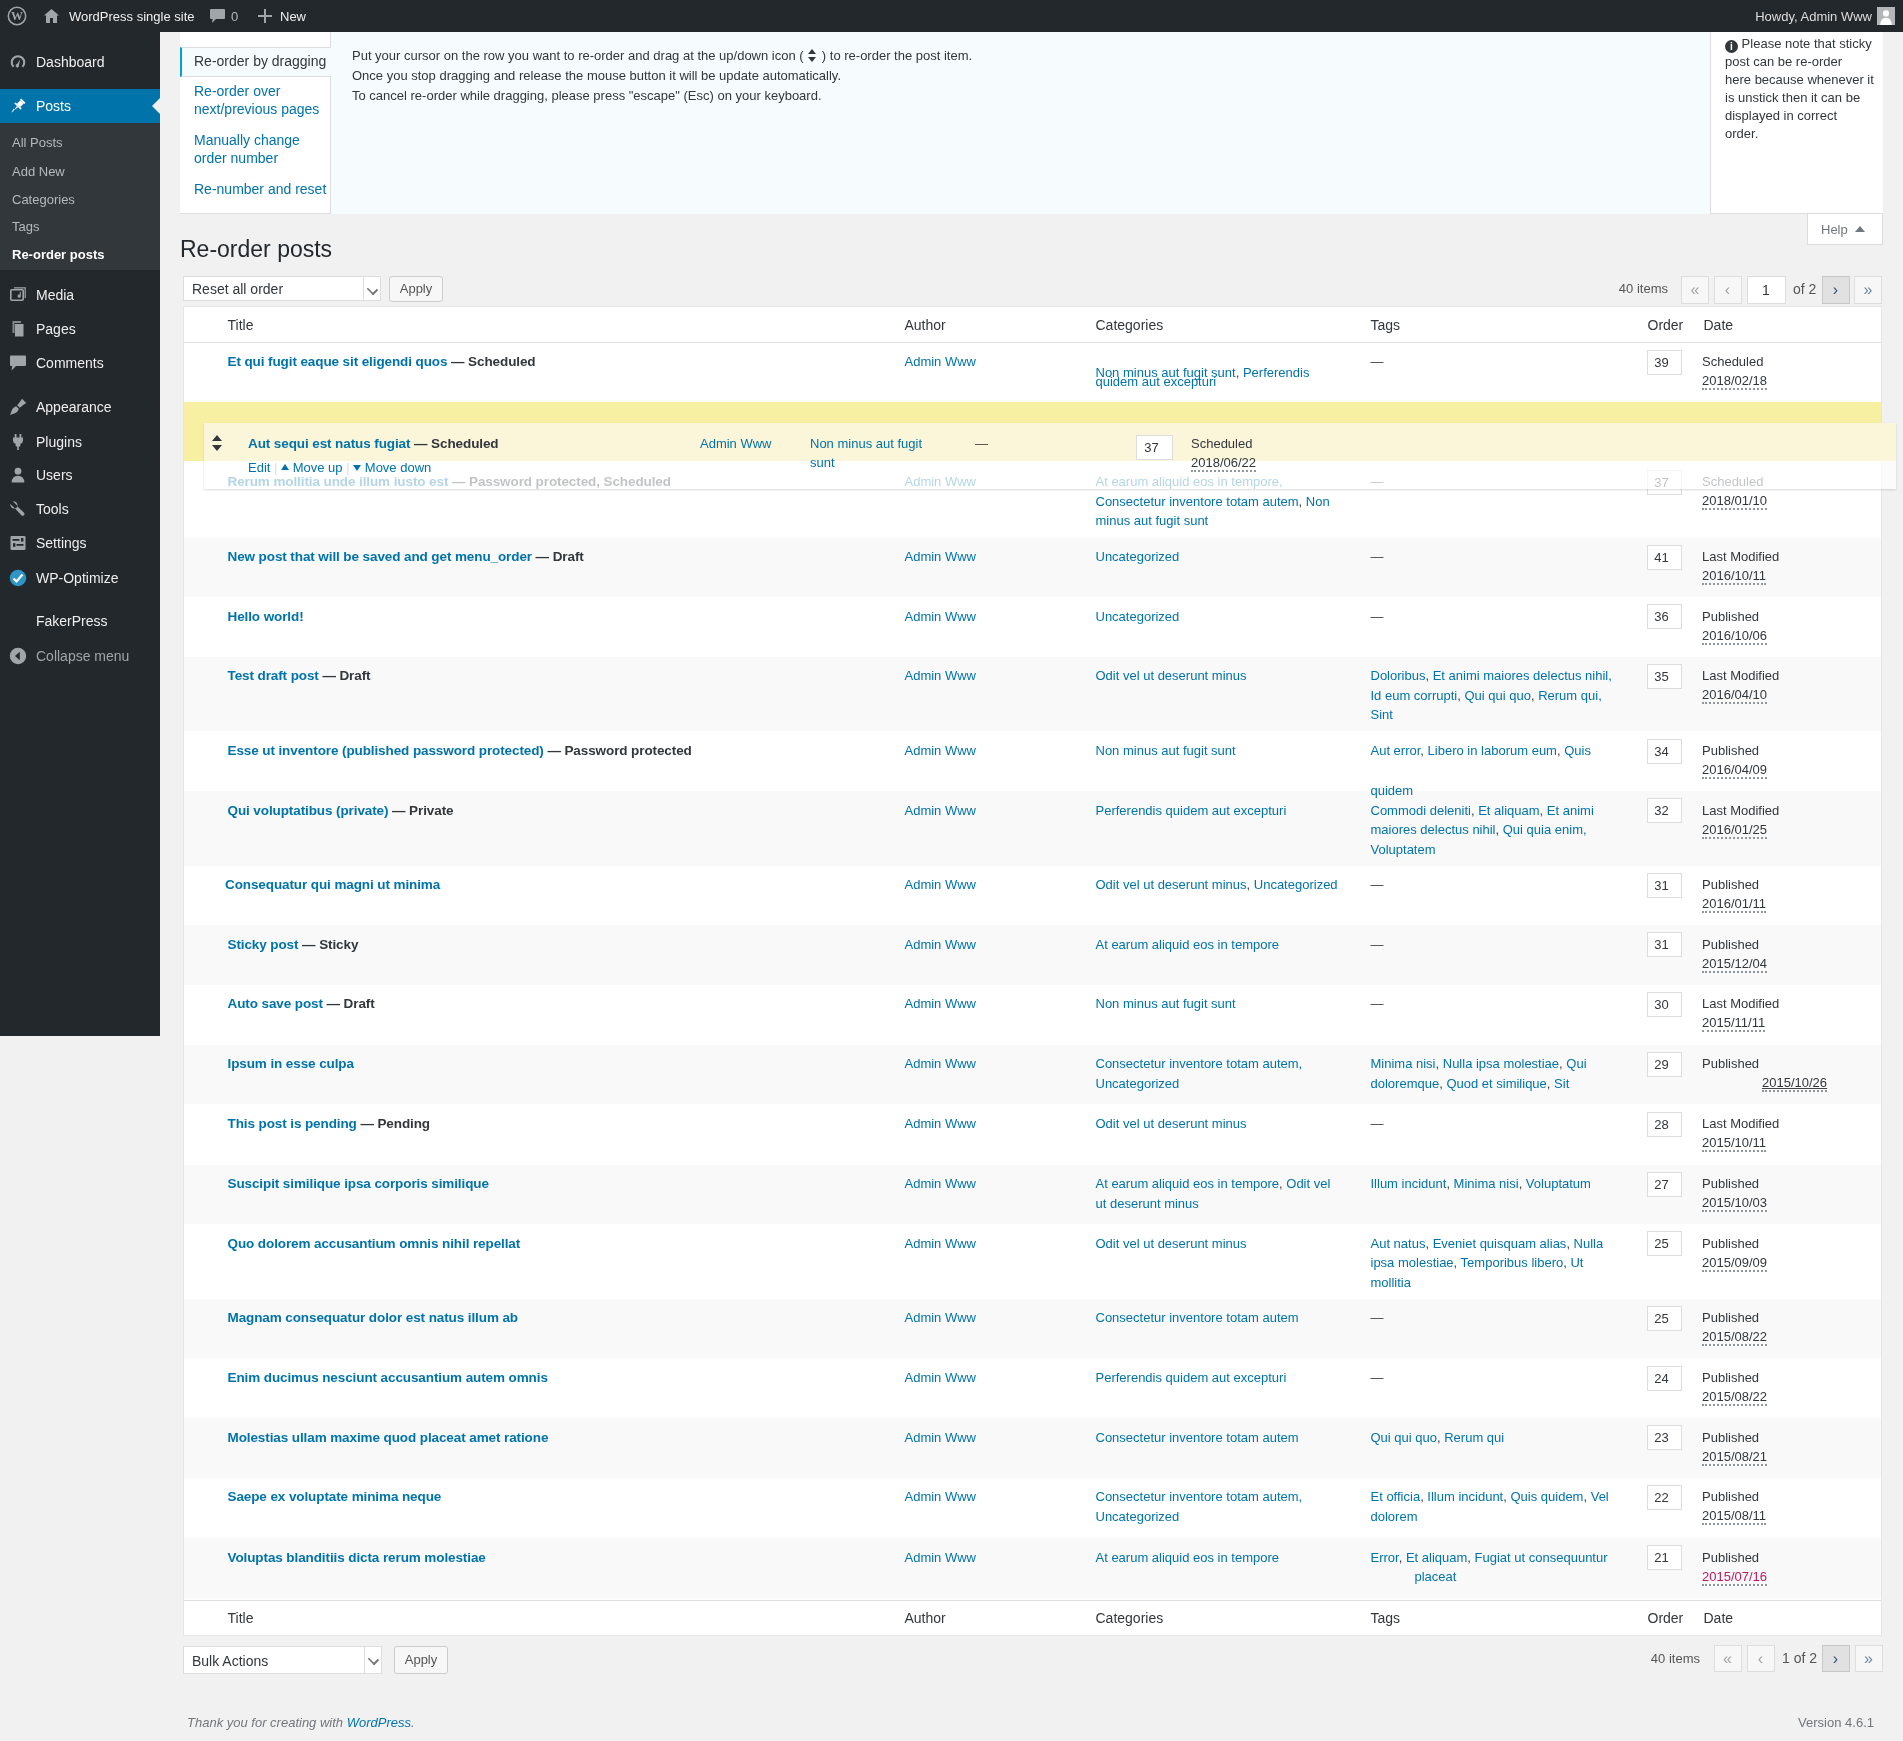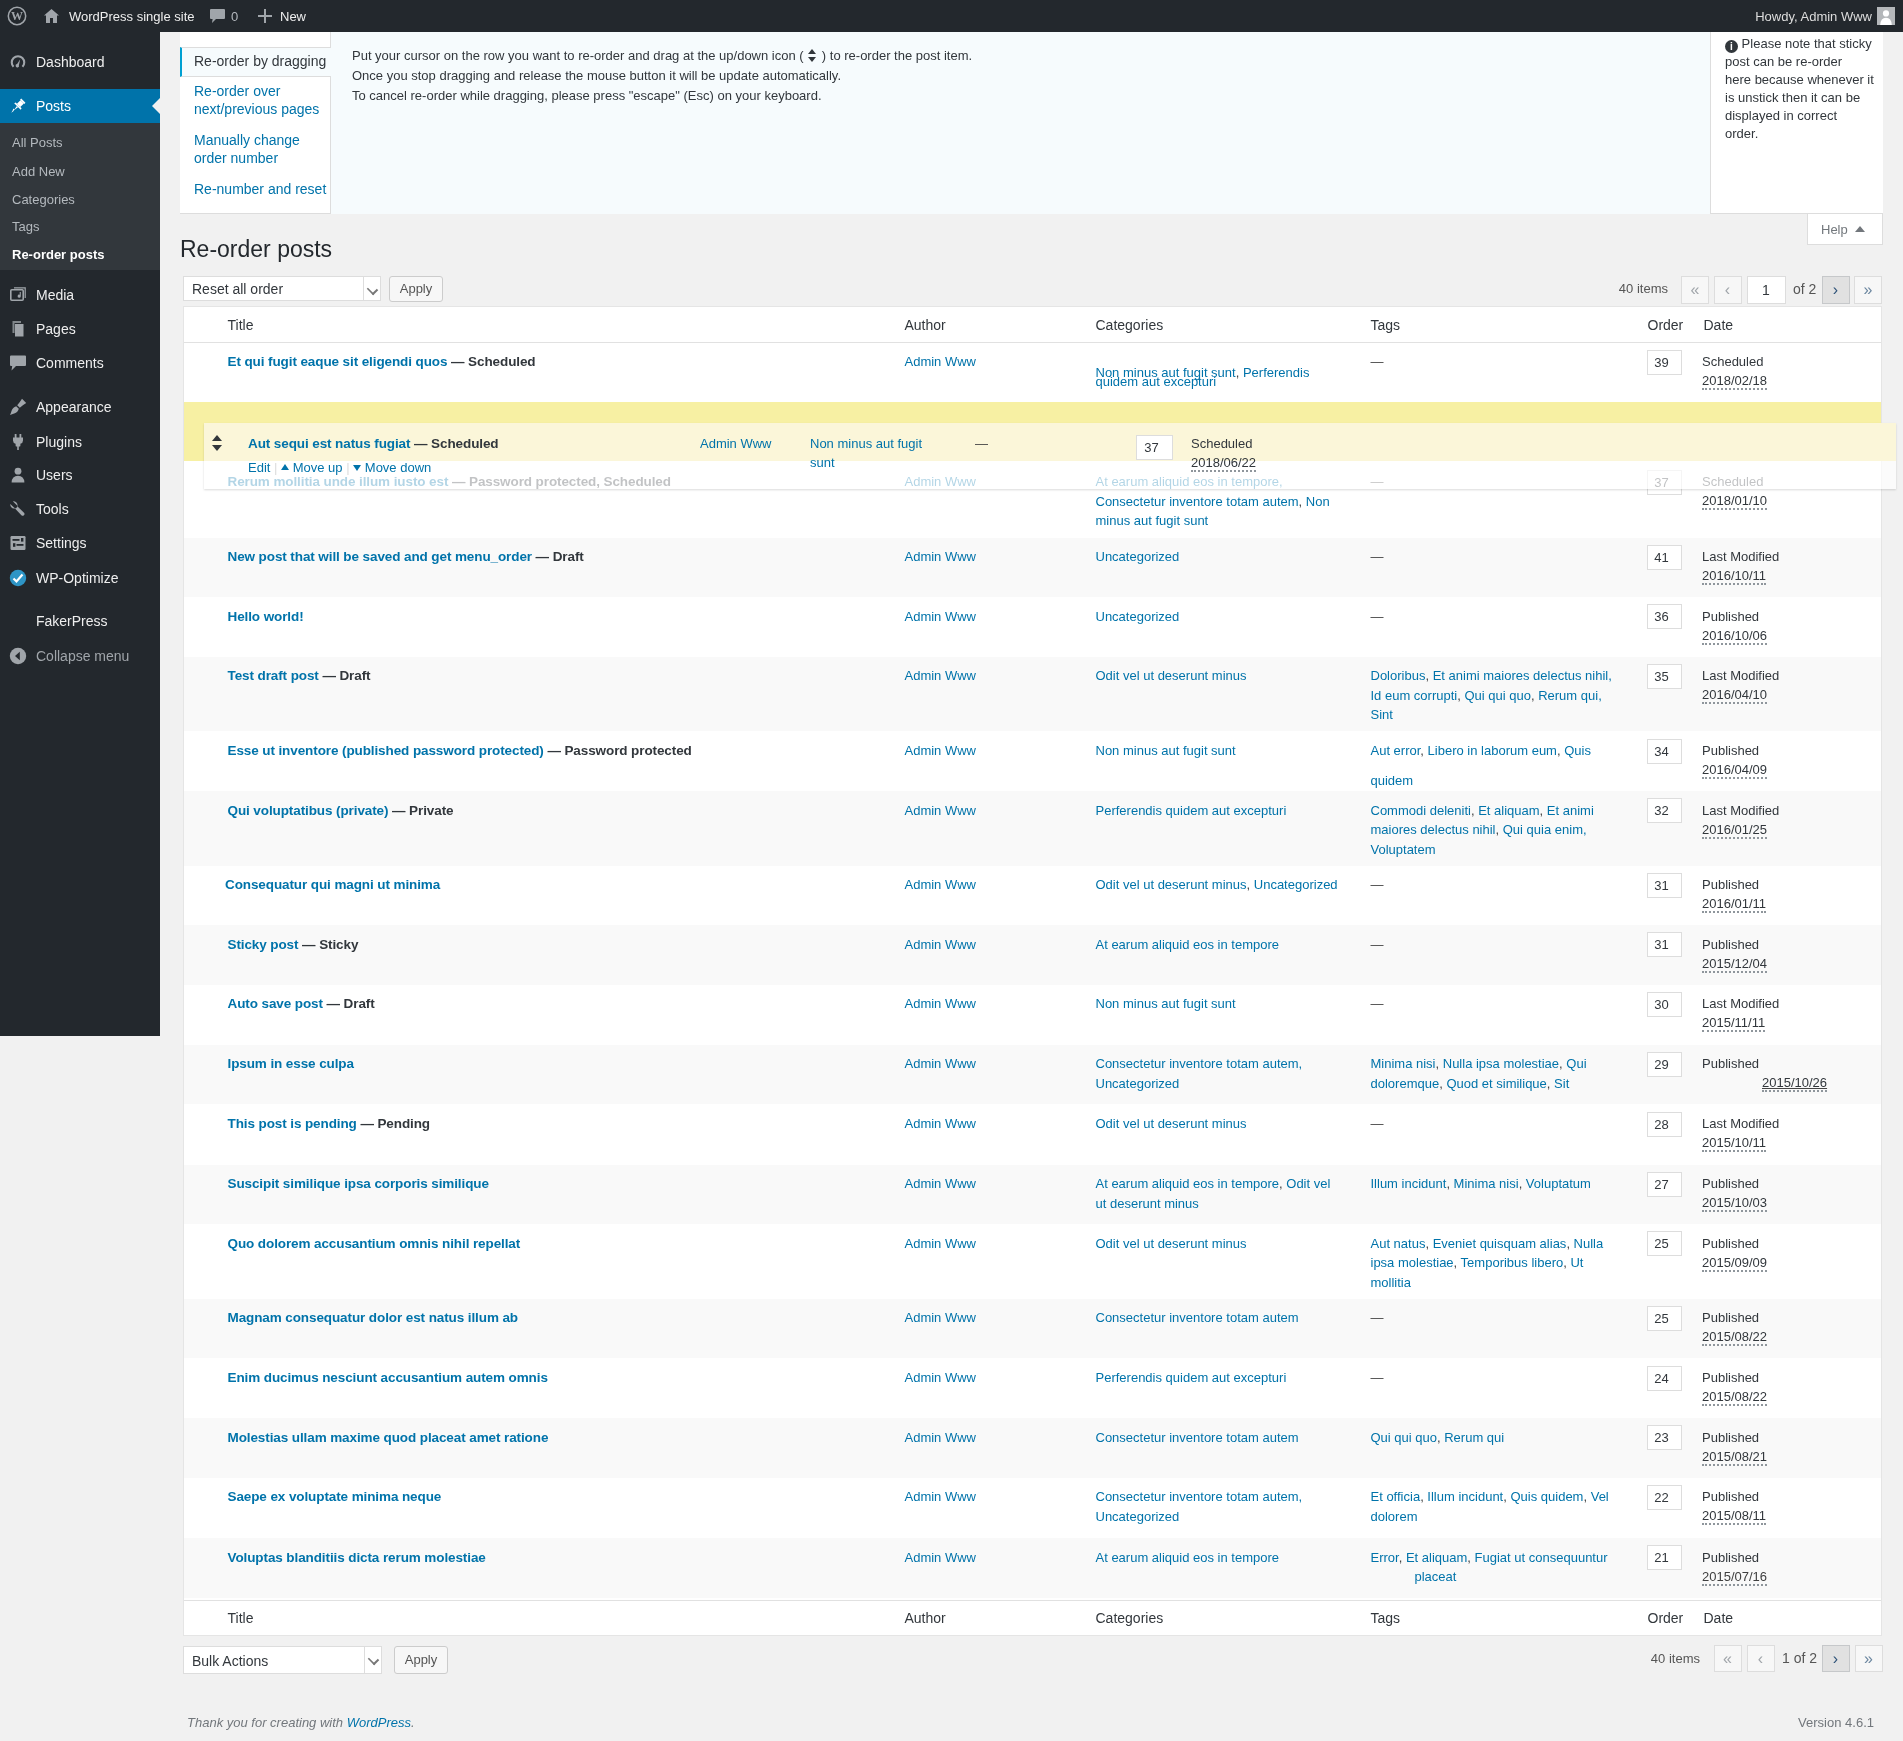--- a/index.html
+++ b/index.html
@@ -254,21 +254,21 @@
     <div class="t " style="left:1186.5px;top:359.25px;line-height:19.5px;"><a>Doloribus</a><i>, </i><a>Et animi maiores delectus nihil,</a></div>
     <div class="t " style="left:1186.5px;top:378.75px;line-height:19.5px;"><a>Id eum corrupti</a><i>, </i><a>Qui qui quo</a><i>, </i><a>Rerum qui,</a></div>
     <div class="t " style="left:1186.5px;top:398.25px;line-height:19.5px;"><a>Sint</a></div>
     <div class="inp" style="left:1463px;top:356.5px">35</div>
     <div class="t " style="left:1518px;top:359.25px;line-height:19.5px;"><span style="color:#32373c">Last Modified</span></div>
     <div class="t " style="left:1518px;top:378.25px;line-height:19.5px;"><span class="date" style="color:#32373c"><u>2016/04/10</u></span></div>
 <div class="t " style="left:43.5px;top:434.25px;line-height:19.5px;"><a style="font-weight:bold;font-size:13.5px;letter-spacing:-0.1px">Esse ut inventore (published password protected)</a><span style="font-size:13.5px;letter-spacing:-0.1px;font-weight:bold;color:#32373c"> — Password protected</span></div>
     <div class="t " style="left:720.5px;top:434.25px;line-height:19.5px;"><a>Admin Www</a></div>
     <div class="t " style="left:911.5px;top:434.25px;line-height:19.5px;"><a>Non minus aut fugit sunt</a></div>
     <div class="t " style="left:1186.5px;top:434.25px;line-height:19.5px;"><a>Aut error</a><i>, </i><a>Libero in laborum eum</a><i>, </i><a>Quis</a></div>
-    <div class="t " style="left:1186.5px;top:464px;line-height:19.5px;text-align:center;"><a>quidem</a></div>
+    <div class="t " style="left:1186.5px;top:474px;line-height:19.5px;text-align:center;"><a>quidem</a></div>
     <div class="inp" style="left:1463px;top:431.5px">34</div>
     <div class="t " style="left:1518px;top:434.25px;line-height:19.5px;"><span style="color:#32373c">Published</span></div>
     <div class="t " style="left:1518px;top:453.25px;line-height:19.5px;"><span class="date" style="color:#32373c"><u>2016/04/09</u></span></div>
 <div class="t " style="left:43.5px;top:493.75px;line-height:19.5px;"><a style="font-weight:bold;font-size:13.5px;letter-spacing:-0.1px">Qui voluptatibus (private)</a><span style="font-size:13.5px;letter-spacing:-0.1px;font-weight:bold;color:#32373c"> — Private</span></div>
     <div class="t " style="left:720.5px;top:493.75px;line-height:19.5px;"><a>Admin Www</a></div>
     <div class="t " style="left:911.5px;top:493.75px;line-height:19.5px;"><a>Perferendis quidem aut excepturi</a></div>
     <div class="t " style="left:1186.5px;top:493.75px;line-height:19.5px;"><a>Commodi deleniti</a><i>, </i><a>Et aliquam</a><i>, </i><a>Et animi</a></div>
     <div class="t " style="left:1186.5px;top:513.25px;line-height:19.5px;"><a>maiores delectus nihil</a><i>, </i><a>Qui quia enim,</a></div>
     <div class="t " style="left:1186.5px;top:532.75px;line-height:19.5px;"><a>Voluptatem</a></div>
     <div class="inp" style="left:1463px;top:491.0px">32</div>
@@ -358,21 +358,21 @@
     <div class="inp" style="left:1463px;top:1177.5px">22</div>
     <div class="t " style="left:1518px;top:1180.25px;line-height:19.5px;"><span style="color:#32373c">Published</span></div>
     <div class="t " style="left:1518px;top:1199.25px;line-height:19.5px;"><span class="date" style="color:#32373c"><u>2015/08/11</u></span></div>
 <div class="t " style="left:43.5px;top:1240.75px;line-height:19.5px;"><a style="font-weight:bold;font-size:13.5px;letter-spacing:-0.1px">Voluptas blanditiis dicta rerum molestiae</a><span style="font-size:13.5px;letter-spacing:-0.1px;font-weight:bold;color:#32373c"></span></div>
     <div class="t " style="left:720.5px;top:1240.75px;line-height:19.5px;"><a>Admin Www</a></div>
     <div class="t " style="left:911.5px;top:1240.75px;line-height:19.5px;"><a>At earum aliquid eos in tempore</a></div>
     <div class="t " style="left:1186.5px;top:1240.75px;line-height:19.5px;"><a>Error</a><i>, </i><a>Et aliquam</a><i>, </i><a>Fugiat ut consequuntur</a></div>
     <div class="t " style="left:1186.5px;top:1260.25px;line-height:19.5px;margin-left:44px;"><a>placeat</a></div>
     <div class="inp" style="left:1463px;top:1238.0px">21</div>
     <div class="t " style="left:1518px;top:1240.75px;line-height:19.5px;"><span style="color:#32373c">Published</span></div>
-    <div class="t " style="left:1518px;top:1259.75px;line-height:19.5px;"><span class="date" style="color:#404040"><u>2015/07/16</u></span></div>
+    <div class="t " style="left:1518px;top:1259.75px;line-height:19.5px;"><span class="date" style="color:#be185d"><u>2015/07/16</u></span></div>
 <div class="t " style="left:43.5px;top:165.25px;line-height:19.5px;"><a style="font-weight:bold;font-size:13.5px;letter-spacing:-0.1px">Rerum mollitia unde illum iusto est</a><span style="font-size:13.5px;letter-spacing:-0.1px;font-weight:bold;color:#32373c"> — Password protected, Scheduled</span></div>
     <div class="t " style="left:720.5px;top:165.25px;line-height:19.5px;"><a>Admin Www</a></div>
     <div class="t " style="left:911.5px;top:165.25px;line-height:19.5px;"><a>At earum aliquid eos in tempore,</a></div>
     <div class="t " style="left:911.5px;top:184.75px;line-height:19.5px;"><a>Consectetur inventore totam autem</a><i>, </i><a>Non</a></div>
     <div class="t " style="left:911.5px;top:204.25px;line-height:19.5px;"><a>minus aut fugit sunt</a></div>
     <div class="t " style="left:1186.5px;top:165.25px;line-height:19.5px;"><span style="color:#444">—</span></div>
     <div class="inp" style="left:1463px;top:162.5px">37</div>
     <div class="t " style="left:1518px;top:165.25px;line-height:19.5px;"><span style="color:#32373c">Scheduled</span></div>
     <div class="t " style="left:1518px;top:184.25px;line-height:19.5px;"><span class="date" style="color:#32373c"><u>2018/01/10</u></span></div>
 </div>

